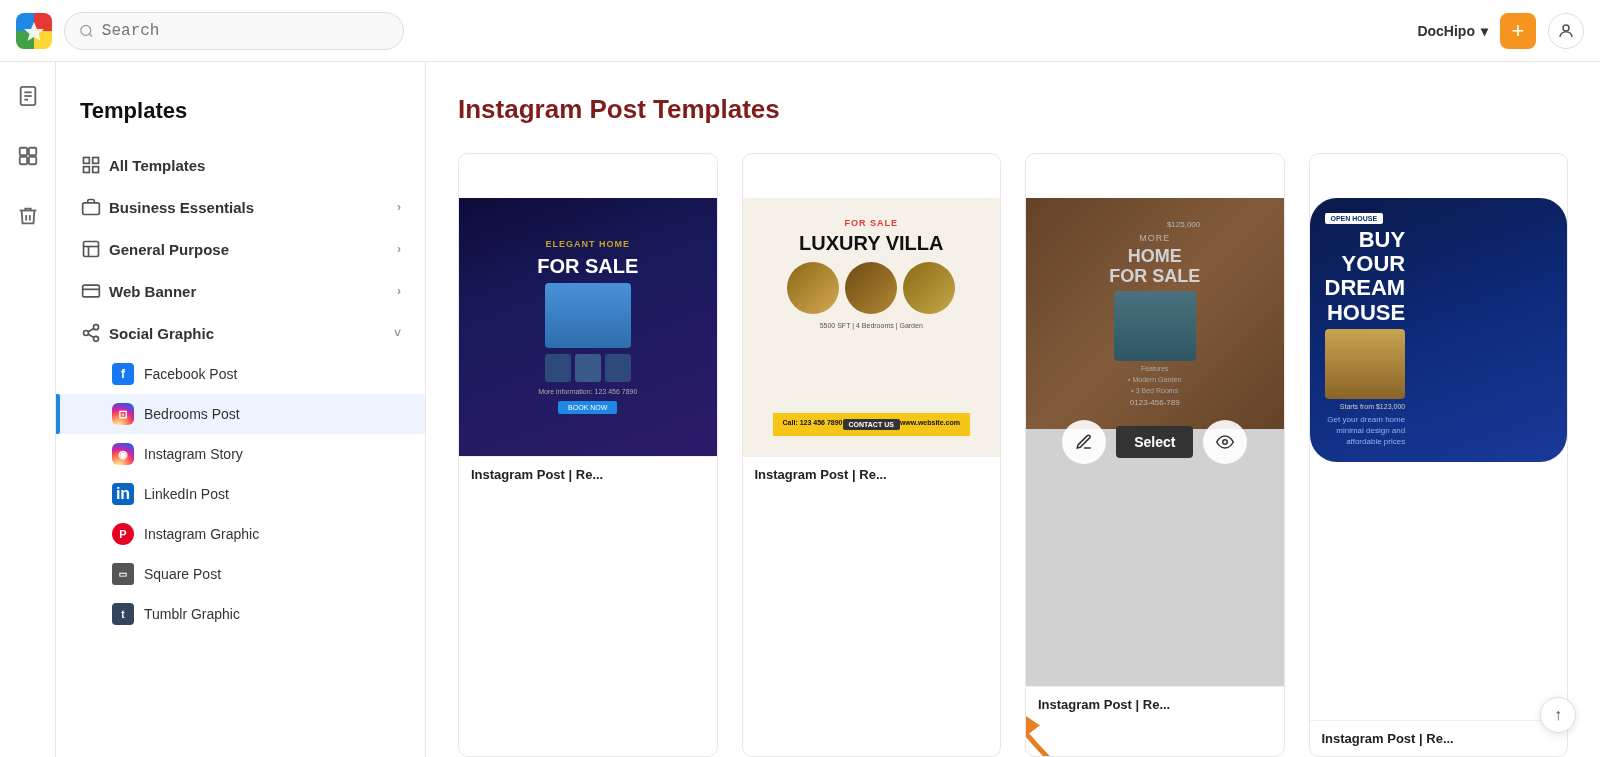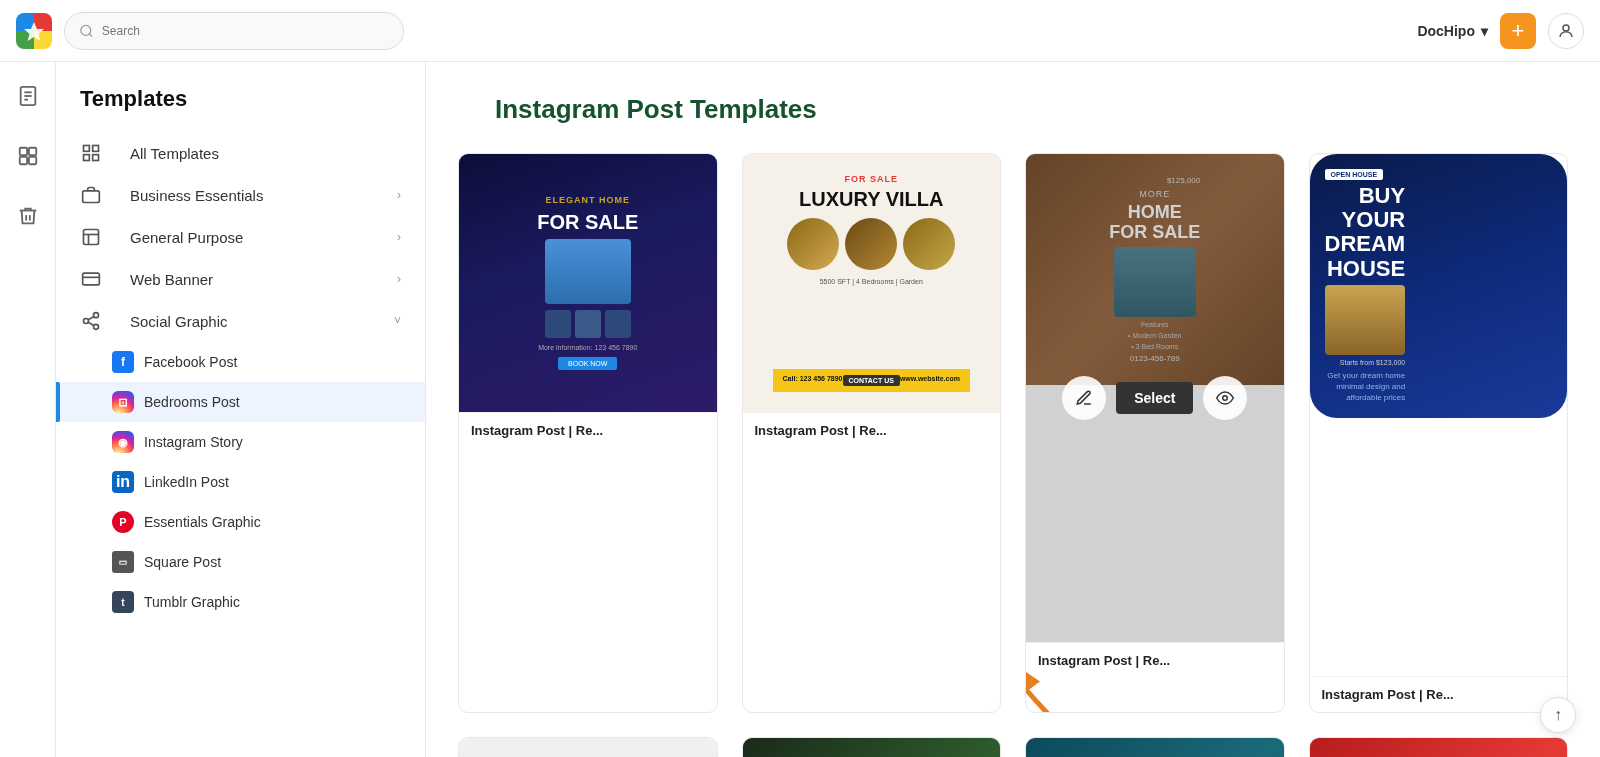--- a/index.html
+++ b/index.html
@@ -34,23 +34,24 @@
       display: flex;
       align-items: center;
       padding: 0 14px;
       gap: 8px;
       background: #f9f9f9;
     }
     .search-bar input {
       border: none;
       background: transparent;
       outline: none;
-      font-size: 12px;
+      font-size: 16px;
       color: #14532d;
       width: 100%;
+      font-family: Liberation Mono, monospace;
     }
     .topbar-right {
       margin-left: auto;
       display: flex;
       align-items: center;
       gap: 12px;
     }
     .dochipo-btn {
       display: flex; align-items: center; gap: 6px;
       font-size: 14px; font-weight: 600; color: #333;
@@ -105,30 +106,32 @@
       background: #fff;
       border-right: 1px solid #e8e8e8;
       padding: 24px 0;
       overflow-y: auto;
     }
     .nav-sidebar-title {
       font-size: 22px;
       font-weight: 700;
       color: #111;
       padding: 0 24px 20px;
+      margin-top: 12px;
     }
     .nav-item {
       display: flex;
       align-items: center;
       padding: 10px 24px;
       cursor: pointer;
-      gap: 28px;
+      gap: 7px;
       font-size: 15px;
       color: #333;
       position: relative;
+      font-weight: bold;
     }
     .nav-item-icon {
       width: 22px; height: 22px;
       display: flex; align-items: center; justify-content: center;
       flex-shrink: 0;
     }
     .nav-item-label { flex: 1; }
     .nav-item-arrow { color: #999; font-size: 12px; }
     .nav-sub-item {
       display: flex;
@@ -166,23 +169,22 @@
     
     .main-content {
       flex: 1;
       overflow-y: auto;
       padding: 32px 32px;
       background: #fff;
     }
     .page-title {
       font-size: 26px;
       font-weight: 700;
-      color: #14532d;
+      color: #7f1d1d;
       margin-bottom: 28px;
-      margin-left: 37px;
     }
 
     
     .template-grid {
       display: grid;
       grid-template-columns: repeat(4, 1fr);
       gap: 24px;
     }
     .template-card {
       border: 1px solid #e8e8e8;
@@ -246,20 +248,21 @@
       font-size: 16px;
       color: #555;
     }
 
     
     .img-box {
       width: 100%;
       padding-bottom: 100%;
       position: relative;
       overflow: hidden;
+      margin-top: 44px;
     }
     .img-inner {
       position: absolute;
       inset: 0;
     }
 
     
     .t1-bg {
       background: linear-gradient(160deg, #0d0d3a 0%, #1a1a5e 40%, #2d1b69 100%);
       display: flex; flex-direction: column; align-items: center; justify-content: center;
@@ -435,21 +438,21 @@
       <span>Instagram Story</span>
     </div>
 
     <div class="nav-sub-item">
       <div class="social-icon li-icon" style="font-size:16px;font-weight:700;">in</div>
       <span>LinkedIn Post</span>
     </div>
 
     <div class="nav-sub-item">
       <div class="social-icon pi-icon" style="font-size:11px;font-weight:700;">P</div>
-      <span>Essentials Graphic</span>
+      <span>Instagram Graphic</span>
     </div>
 
     <div class="nav-sub-item">
       <div class="social-icon sq-icon" style="font-size:9px;">▭</div>
       <span>Square Post</span>
     </div>
 
     <div class="nav-sub-item">
       <div class="social-icon" style="background:#35465c;border-radius:4px;font-size:10px;font-weight:700;color:#fff;">t</div>
       <span>Tumblr Graphic</span>

